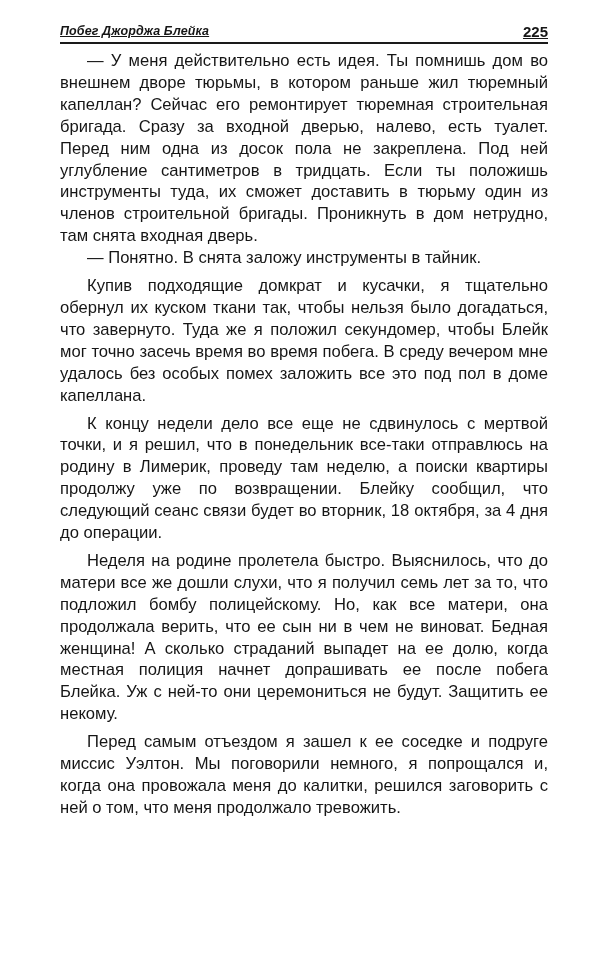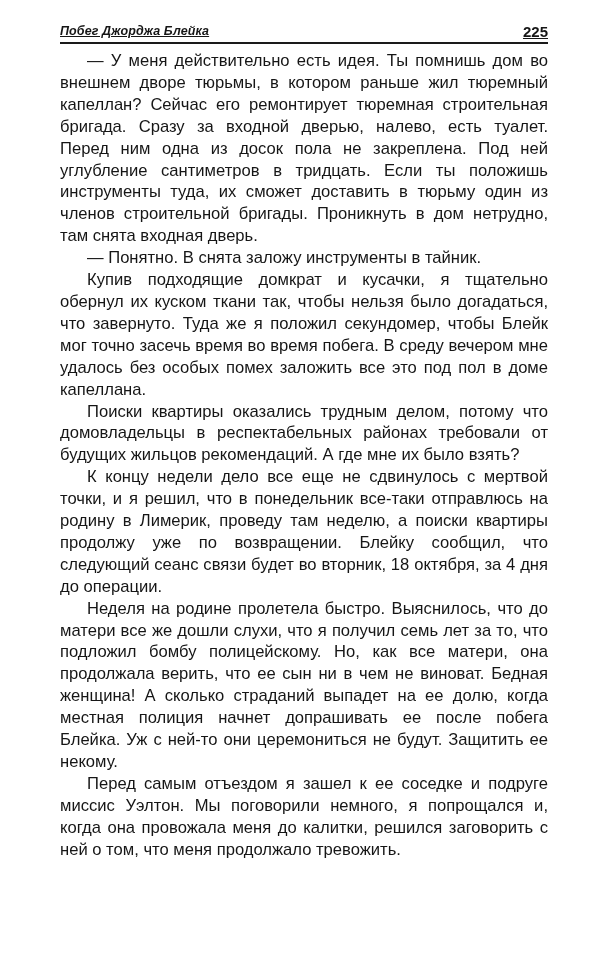--- a/index.html
+++ b/index.html
@@ -4,35 +4,34 @@
 <style>
   html, body { margin: 0; padding: 0; background: #ffffff; }
   body { width: 600px; height: 953px; position: relative; overflow: hidden; color: #161616; }
   .page { position: absolute; left: 60px; top: 22px; width: 488px; }
   .running-head { display: flex; justify-content: space-between; align-items: center; height: 18px; text-decoration: underline; }
   .running-title { font-family: "Liberation Sans", sans-serif; font-style: italic; font-weight: bold; font-size: 12.5px; letter-spacing: 0.1px; }
   .page-number { font-family: "Liberation Sans", sans-serif; font-weight: bold; font-size: 15px; line-height: 15px; }
   .rule { height: 0; border-top: 2px solid #1a1a1a; margin-top: 2px; }
   .body-text { margin-top: 6px; font-family: "Liberation Sans", sans-serif; font-size: 16.6px; line-height: 21.9px; text-align: justify; }
   .para { margin: 0; text-indent: 27px; hyphens: manual; }
-  .para.gap { }
+  .para.gap { margin-top: 6px; }
 </style>
 </head>
 <body>
 
 <div class="page">
   <div class="running-head">
     <span class="running-title">Побег Джорджа Блейка</span>
     <span class="page-number">225</span>
   </div>
   <div class="rule"></div>
 
   <div class="body-text">
     <p class="para">— У меня действительно есть идея. Ты помнишь дом во внешнем дворе тюрьмы, в котором раньше жил тюремный капеллан? Сейчас его ремонтирует тюремная строительная бригада. Сразу за входной дверью, налево, есть туалет. Перед ним одна из досок пола не закреплена. Под ней углубление сантиметров в тридцать. Если ты положишь инструменты туда, их сможет доставить в тюрьму один из членов строительной бригады. Проникнуть в дом нетрудно, там снята входная дверь.</p>
     <p class="para">— Понятно. В снята заложу инструменты в тайник.</p>
     <p class="para gap">Купив подходящие домкрат и кусачки, я тщательно обернул их куском ткани так, чтобы нельзя было догадаться, что завернуто. Туда же я положил секундомер, чтобы Блейк мог точно засечь время во время побега. В среду вечером мне удалось без особых помех заложить все это под пол в доме капеллана.</p>
-    <p class="para gap">Поиски квартиры оказались трудным делом, потому что домовладельцы в респектабельных районах требовали от будущих жильцов рекомендаций. А где мне их было взять?</p>
     <p class="para gap">К концу недели дело все еще не сдвинулось с мертвой точки, и я решил, что в понедельник все-таки отправлюсь на родину в Лимерик, проведу там неделю, а поиски квартиры продолжу уже по возвращении. Блейку сообщил, что следующий сеанс связи будет во вторник, 18 октября, за 4 дня до операции.</p>
     <p class="para gap">Неделя на родине пролетела быстро. Выяснилось, что до матери все же дошли слухи, что я получил семь лет за то, что подложил бомбу полицейскому. Но, как все матери, она продолжала верить, что ее сын ни в чем не виноват. Бедная женщина! А сколько страданий выпадет на ее долю, когда местная полиция начнет допрашивать ее после побега Блейка. Уж с ней-то они церемониться не будут. Защитить ее некому.</p>
     <p class="para gap">Перед самым отъездом я зашел к ее соседке и подруге миссис Уэлтон. Мы поговорили немного, я попрощался и, когда она провожала меня до калитки, решился заговорить с ней о том, что меня продолжало тревожить.</p>
 
   </div>
 </div>
 
 </body></html>

